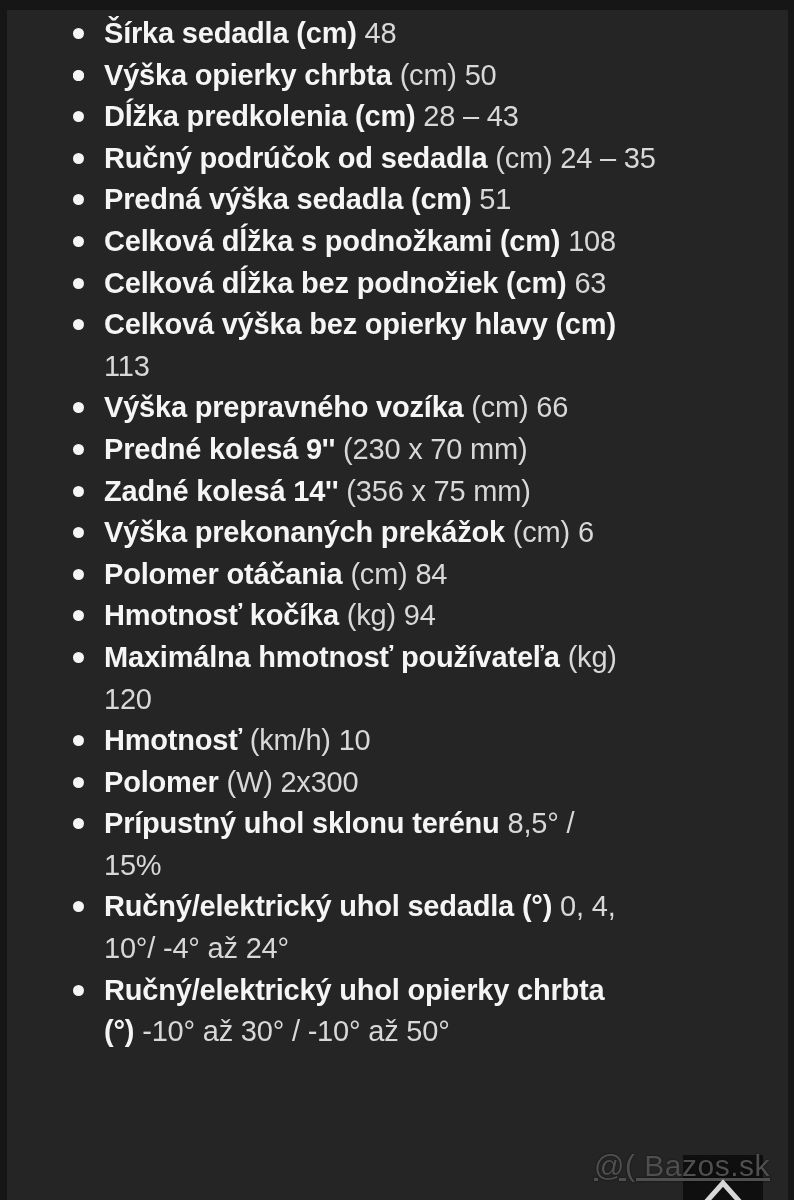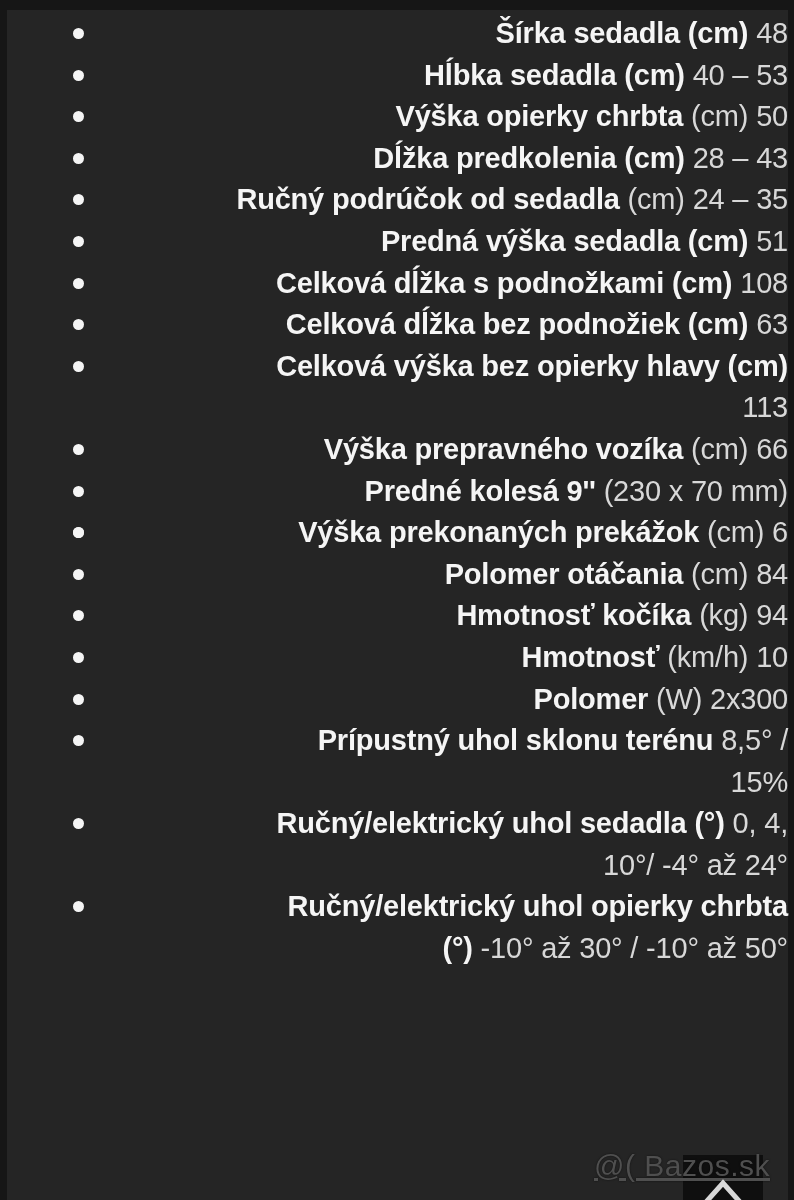--- a/index.html
+++ b/index.html
@@ -12,21 +12,20 @@
   .photo {
     position: absolute; left: 7px; top: 10px;
     width: 781px; height: 1190px;
     background: var(--photo-bg, #252525);
   }
   ul.spec-list {
     position: absolute; left: 104px; top: 13px; width: 684px;
     margin: 0; padding: 0; list-style: none;
     font-size: 29px; line-height: 41.6px; letter-spacing: -0.2px;
     z-index: 1;
-    text-align: right;
   }
   ul.spec-list li { position: relative; }
   .bullet {
     position: absolute; left: -31px; top: 15px;
     width: 11px; height: 11px; border-radius: 50%;
     background: var(--text-bold, #efefef);
   }
   .lbl { font-weight: 700; color: var(--text-bold, #f5f5f5); white-space: pre-wrap; }
   .val { font-weight: 400; color: var(--text-regular, #d8d8d8); white-space: pre-wrap; }
   .scroll-top {
@@ -48,35 +47,37 @@
     width: 80px; height: 45px; z-index: 4; pointer-events: none;
   }
 </style>
 </head>
 <body style="--bg: #161616; --photo-bg: #252525; --text-bold: #f5f5f5; --text-regular: #d8d8d8; --watermark: #4f4f4f; --button-bg: #0f0f0f; --chevron: #d8d8d8;">
 
 <div class="photo"></div>
 
 <ul class="spec-list">
     <li><span class="bullet"></span><span class="li-text"><b class="lbl">Šírka sedadla (cm)</b> <span class="val">48</span></span></li>
-    <li><span class="bullet"></span><span class="li-text"><b class="lbl">Hĺbka sedadla (cm)</b> <span class="val">40 – 53</span></span></li>
+    <li><span class="bullet"></span></li>
     <li><span class="bullet"></span><span class="li-text"><b class="lbl">Výška opierky chrbta</b> <span class="val">(cm) 50</span></span></li>
     <li><span class="bullet"></span><span class="li-text"><b class="lbl">Dĺžka predkolenia (cm)</b> <span class="val">28 – 43</span></span></li>
     <li><span class="bullet"></span><span class="li-text"><b class="lbl">Ručný podrúčok od sedadla</b> <span class="val">(cm) 24 – 35</span></span></li>
     <li><span class="bullet"></span><span class="li-text"><b class="lbl">Predná výška sedadla (cm)</b> <span class="val">51</span></span></li>
     <li><span class="bullet"></span><span class="li-text"><b class="lbl">Celková dĺžka s podnožkami (cm)</b> <span class="val">108</span></span></li>
     <li><span class="bullet"></span><span class="li-text"><b class="lbl">Celková dĺžka bez podnožiek (cm)</b> <span class="val">63</span></span></li>
     <li><span class="bullet"></span><span class="li-text"><b class="lbl">Celková výška bez opierky hlavy (cm)</b><span class="val">
 113</span></span></li>
     <li><span class="bullet"></span><span class="li-text"><b class="lbl">Výška prepravného vozíka</b> <span class="val">(cm) 66</span></span></li>
     <li><span class="bullet"></span><span class="li-text"><b class="lbl">Predné kolesá 9''</b> <span class="val">(230 x 70 mm)</span></span></li>
-    <li><span class="bullet"></span></li>
+    <li><span class="bullet"></span><span class="li-text"><b class="lbl">Zadné kolesá 14''</b> <span class="val">(356 x 75 mm)</span></span></li>
     <li><span class="bullet"></span><span class="li-text"><b class="lbl">Výška prekonaných prekážok</b> <span class="val">(cm) 6</span></span></li>
     <li><span class="bullet"></span><span class="li-text"><b class="lbl">Polomer otáčania</b> <span class="val">(cm) 84</span></span></li>
     <li><span class="bullet"></span><span class="li-text"><b class="lbl">Hmotnosť kočíka</b> <span class="val">(kg) 94</span></span></li>
+    <li><span class="bullet"></span><span class="li-text"><b class="lbl">Maximálna hmotnosť používateľa</b> <span class="val">(kg)
+120</span></span></li>
     <li><span class="bullet"></span><span class="li-text"><b class="lbl">Hmotnosť</b> <span class="val">(km/h) 10</span></span></li>
     <li><span class="bullet"></span><span class="li-text"><b class="lbl">Polomer</b> <span class="val">(W) 2x300</span></span></li>
     <li><span class="bullet"></span><span class="li-text"><b class="lbl">Prípustný uhol sklonu terénu</b> <span class="val">8,5° /
 15%</span></span></li>
     <li><span class="bullet"></span><span class="li-text"><b class="lbl">Ručný/elektrický uhol sedadla (°)</b> <span class="val">0, 4,
 10°/ -4° až 24°</span></span></li>
     <li><span class="bullet"></span><span class="li-text"><b class="lbl">Ručný/elektrický uhol opierky chrbta
 (°)</b> <span class="val">-10° až 30° / -10° až 50°</span></span></li>
   </ul>
 

